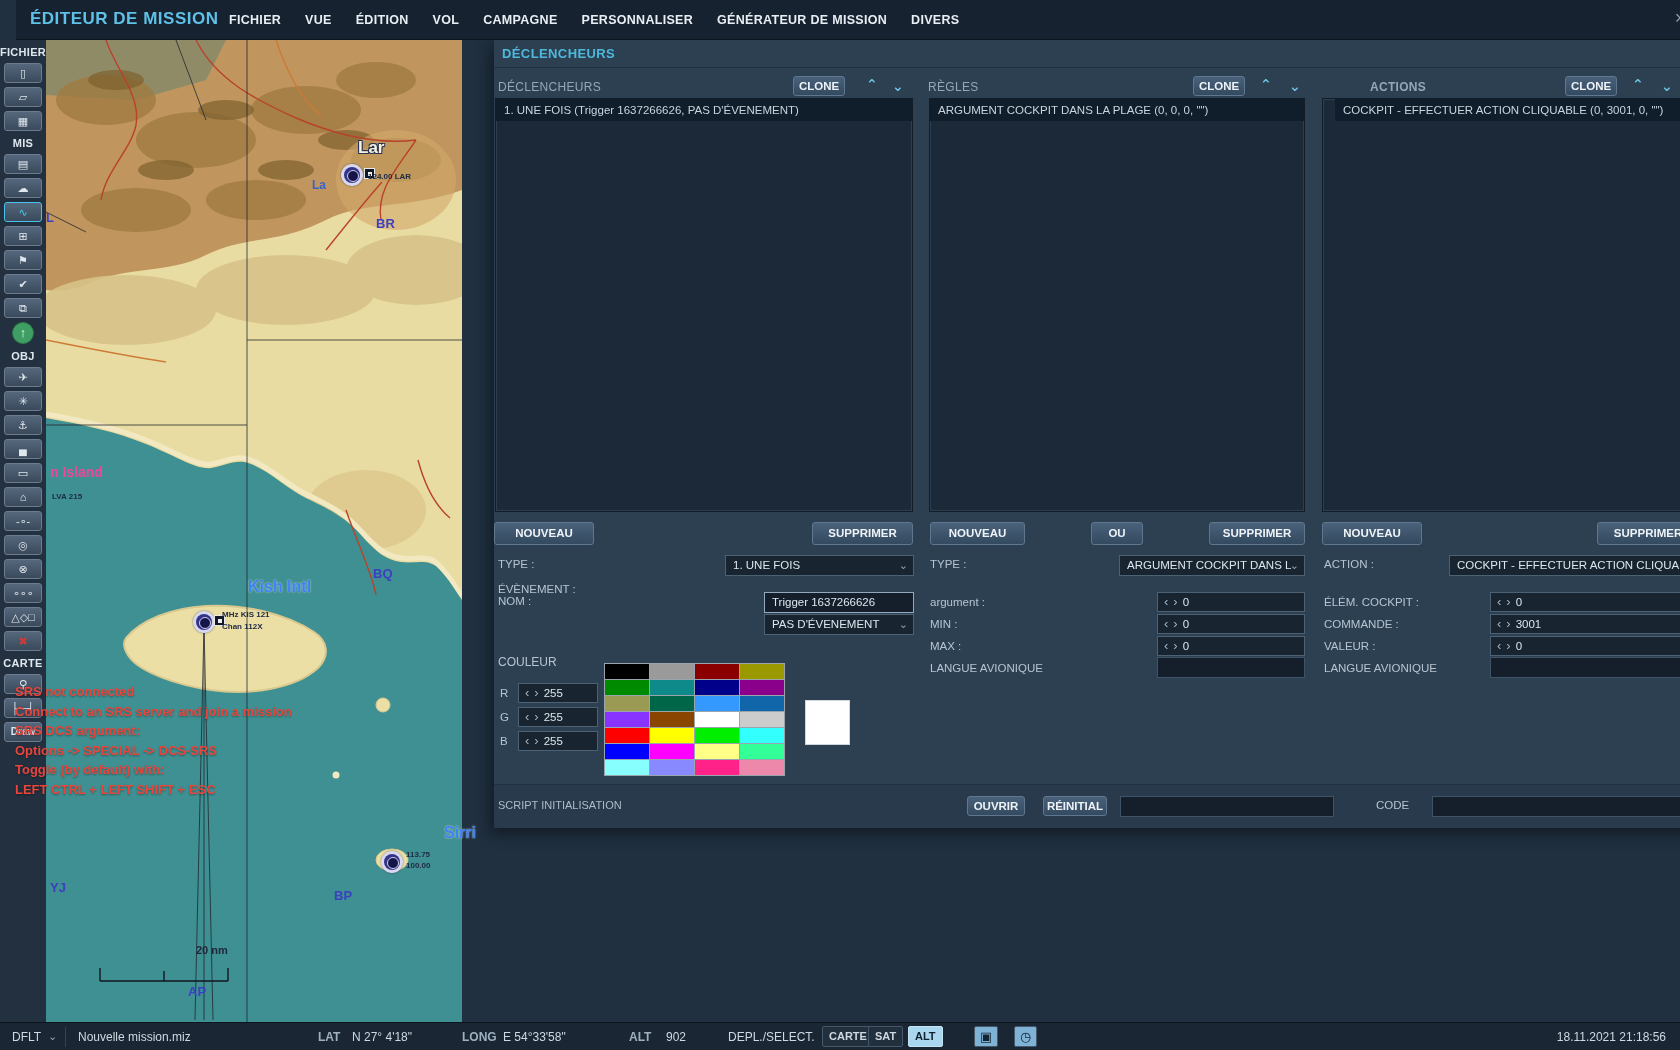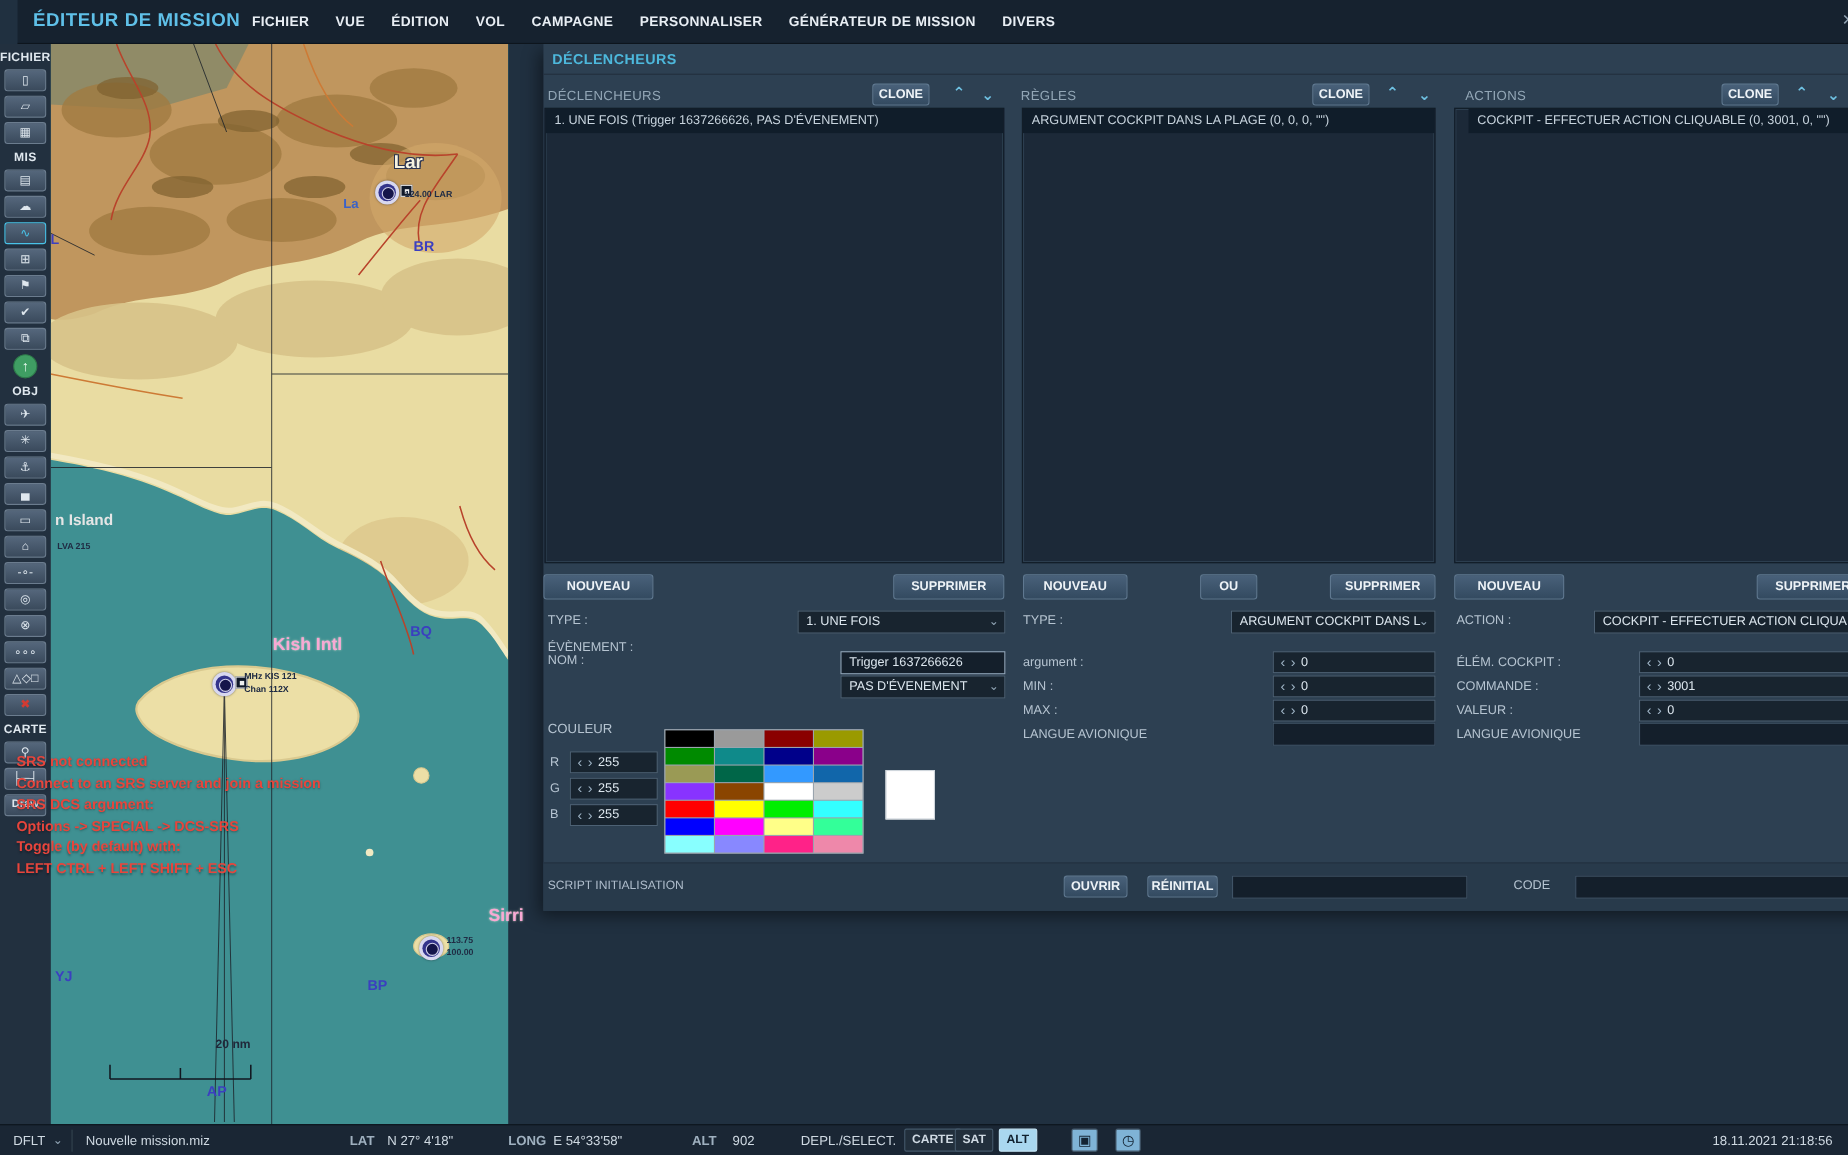--- a/index.html
+++ b/index.html
@@ -20,22 +20,22 @@
   .side-btn.active { color:#49c3e8; border-color:#49c3e8; }
   .side-btn.danger { color:#d23b33; font-weight:bold; }
   .side-btn.arrow { background:#3f9e63; border-color:#2e7a4a; border-radius:50%; width:22px; height:22px; color:#eafaf0; font-weight:bold; font-size:13px; line-height:20px; }
   .side-btn.textbtn { font-size:10px; font-weight:bold; }
   .record-icon { position:absolute; left:14px; top:950px; font-size:17px; color:#c9302a; }
 
   
   .map { position:absolute; left:46px; top:40px; width:416px; height:982px; background:#3f9092; z-index:10; overflow:hidden; }
   .mlabel { position:absolute; white-space:nowrap; z-index:12; }
   .mlabel.city { font-size:17px; font-weight:bold; color:#f7f3e0; text-shadow:-1px -1px 0 #2a3350,1px -1px 0 #2a3350,-1px 1px 0 #2a3350,1px 1px 0 #2a3350; }
-  .mlabel.port { font-size:16px; font-weight:bold; color:#f9a8d4; text-shadow:0 0 2px rgba(245,240,215,.8);padding-left:40px; }
-  .mlabel.island { font-size:14px; font-weight:bold; color:#e5e5e5; }
+  .mlabel.port { font-size:16px; font-weight:bold; color:#3b82f6; text-shadow:0 0 2px rgba(245,240,215,.8);padding-left:40px; }
+  .mlabel.island { font-size:14px; font-weight:bold; color:#ec4899; }
   .mlabel.grid { font-size:13px; font-weight:bold; color:#3b3fc0; }
   .mlabel.vor { font-size:12px; font-weight:bold; color:#3a62c8; }
   .mlabel.tiny { font-size:8px; font-weight:bold; color:#202c44; }
   .mlabel.scale { font-size:11px; font-weight:bold; color:#20283a; }
   .airport { position:absolute; width:22px; height:22px; border-radius:50%; background:#d8d8f0; box-shadow:0 0 2px rgba(0,0,0,.5); z-index:11; }
   .airport::before { content:""; position:absolute; left:3px; top:3px; width:16px; height:16px; border-radius:50%; background:#34348c; }
   .airport::after { content:""; position:absolute; left:6px; top:6px; width:10px; height:10px; border-radius:50%; background:#15154a; border:1px solid #cfcfe8; }
   .ap-badge { position:absolute; width:11px; height:11px; background:#101828; border:1px solid #e8e8e8; z-index:12; }
   .ap-badge::after { content:""; position:absolute; left:3px; top:3px; width:4px; height:4px; background:#f0f0f0; }
   .srs { position:absolute; left:15px; top:682px; z-index:40; }
@@ -249,21 +249,21 @@
   <div class="col-header" style="left:4px;top:40px;">DÉCLENCHEURS</div>
   <div class="btn h20" style="left:299px;top:36px;width:52px;">CLONE</div>
   <div class="chev" style="left:372px;top:36px;">⌃</div>
   <div class="chev" style="left:398px;top:38px;">⌄</div>
 
   <div class="col-header" style="left:434px;top:40px;">RÈGLES</div>
   <div class="btn h20" style="left:699px;top:36px;width:52px;">CLONE</div>
   <div class="chev" style="left:766px;top:36px;">⌃</div>
   <div class="chev" style="left:795px;top:38px;">⌄</div>
 
-  <div class="col-header" style="left:838px;top:40px;">ACTIONS</div>
+  <div class="col-header" style="left:876px;top:40px;font-weight:bold;">ACTIONS</div>
   <div class="btn h20" style="left:1071px;top:36px;width:52px;">CLONE</div>
   <div class="chev" style="left:1138px;top:36px;">⌃</div>
   <div class="chev" style="left:1167px;top:38px;">⌄</div>
 
   <div class="listbox" id="list-triggers" style="left:1px;top:58px;width:418px;height:414px;">
       <div class="list-item selected">1. UNE FOIS (Trigger 1637266626, PAS D'ÉVENEMENT)</div>
     </div>
   <div class="listbox" id="list-rules" style="left:435px;top:58px;width:376px;height:414px;">
       <div class="list-item selected">ARGUMENT COCKPIT DANS LA PLAGE (0, 0, 0, "")</div>
     </div>

